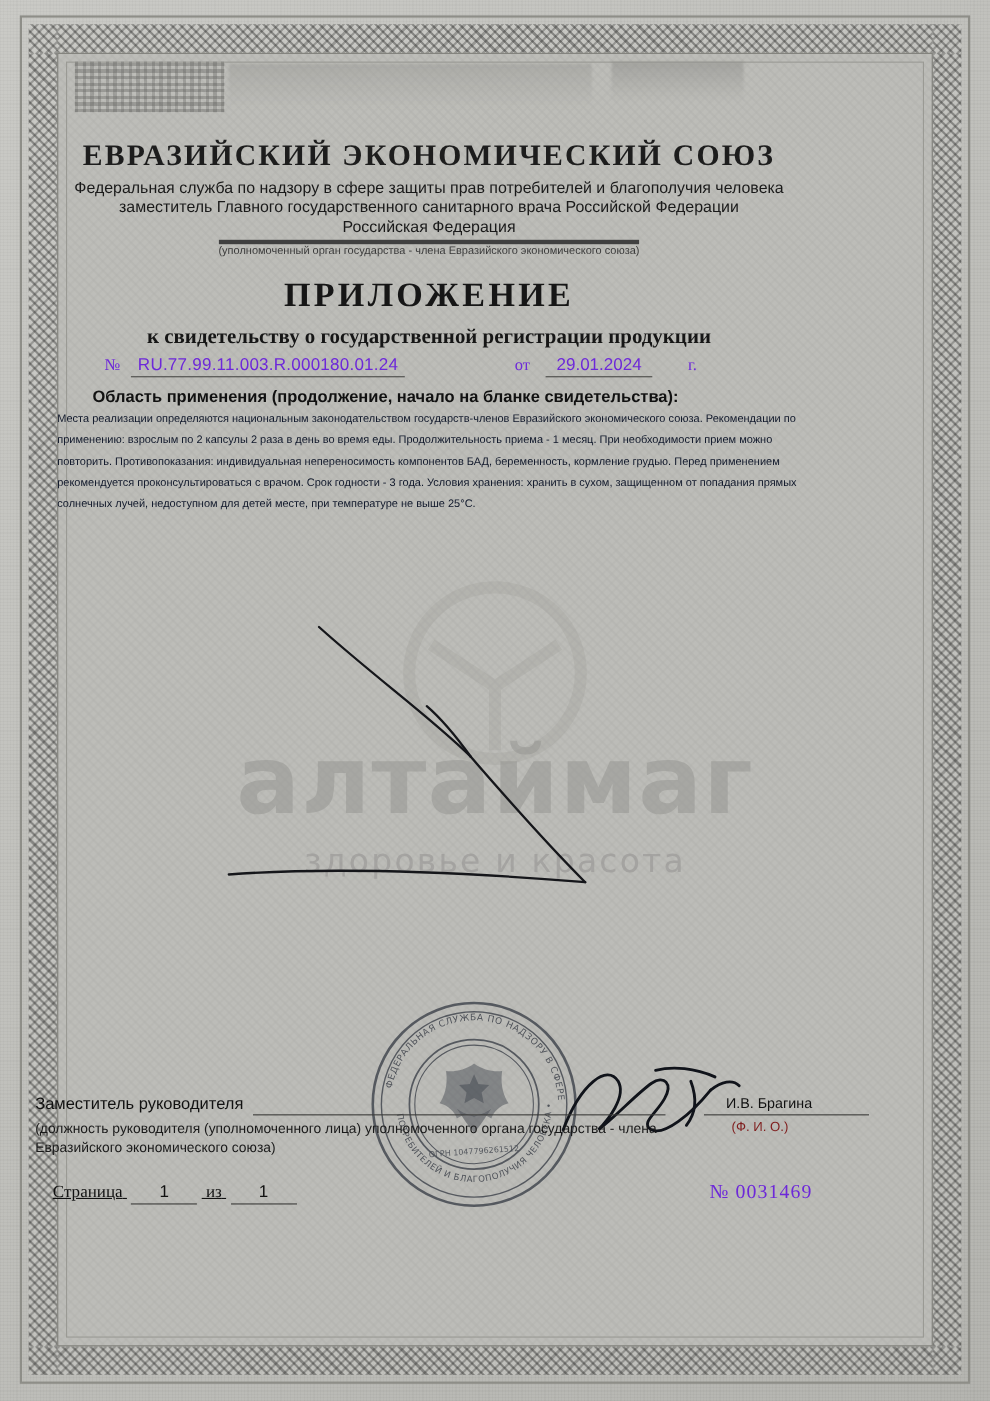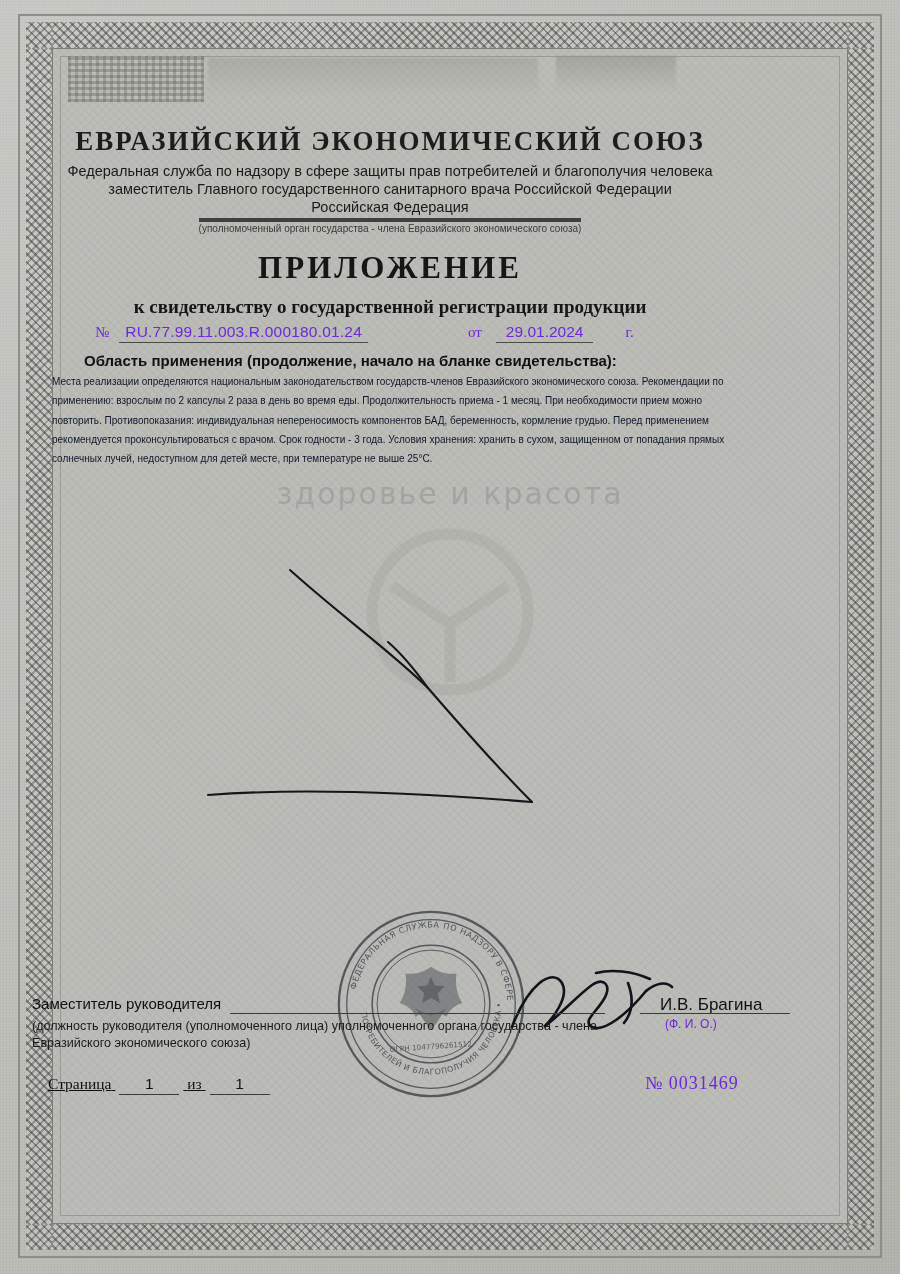--- a/index.html
+++ b/index.html
@@ -238,36 +238,36 @@
     position: absolute;
     left: 230px;
     top: 1013px;
     width: 375px;
     border-bottom: 1px solid #3b3b39;
   }
   .fio {
     position: absolute;
     left: 660px;
     top: 995px;
-    font-size: 17px;
+    font-size: 13px;
     color: #111;
   }
   .fio-rule {
     position: absolute;
     left: 640px;
     top: 1013px;
     width: 150px;
     border-bottom: 1px solid #3b3b39;
   }
   .fio-note {
     position: absolute;
     left: 665px;
     top: 1017px;
     font-size: 12px;
-    color: #6d28d9;
+    color: #7f1d1d;
   }
   .dolzh {
     position: absolute;
     left: 32px;
     top: 1018px;
     width: 575px;
     font-size: 12.6px;
     line-height: 16.5px;
     color: #1a1a1a;
   }
@@ -333,20 +333,21 @@
   <div class="smudge-c"></div>
 
   <div class="watermark">
     <svg class="wm-logo" width="240" height="180" viewBox="0 0 240 180">
       <g fill="none" stroke="#96958f" stroke-width="11" opacity="0.75">
         <circle cx="120" cy="92" r="78"></circle>
         <path d="M62 66 L120 104 L178 66"></path>
         <path d="M120 104 L120 162"></path>
       </g>
     </svg>
+    <div class="wm-title">алтаймаг</div>
     <div class="wm-sub">здоровье и красота</div>
   </div>
 
   <div class="hdr eaeu-title" style="top:126px">ЕВРАЗИЙСКИЙ ЭКОНОМИЧЕСКИЙ СОЮЗ</div>
 
   <div class="hdr org-block" style="top:162px">
     <div class="org-line">Федеральная служба по надзору в сфере защиты прав потребителей и благополучия человека</div>
     <div class="org-line">заместитель Главного государственного санитарного врача Российской Федерации</div>
     <div class="org-line">Российская Федерация</div>
     <div class="org-note">(уполномоченный орган государства - члена Евразийского экономического союза)</div>

